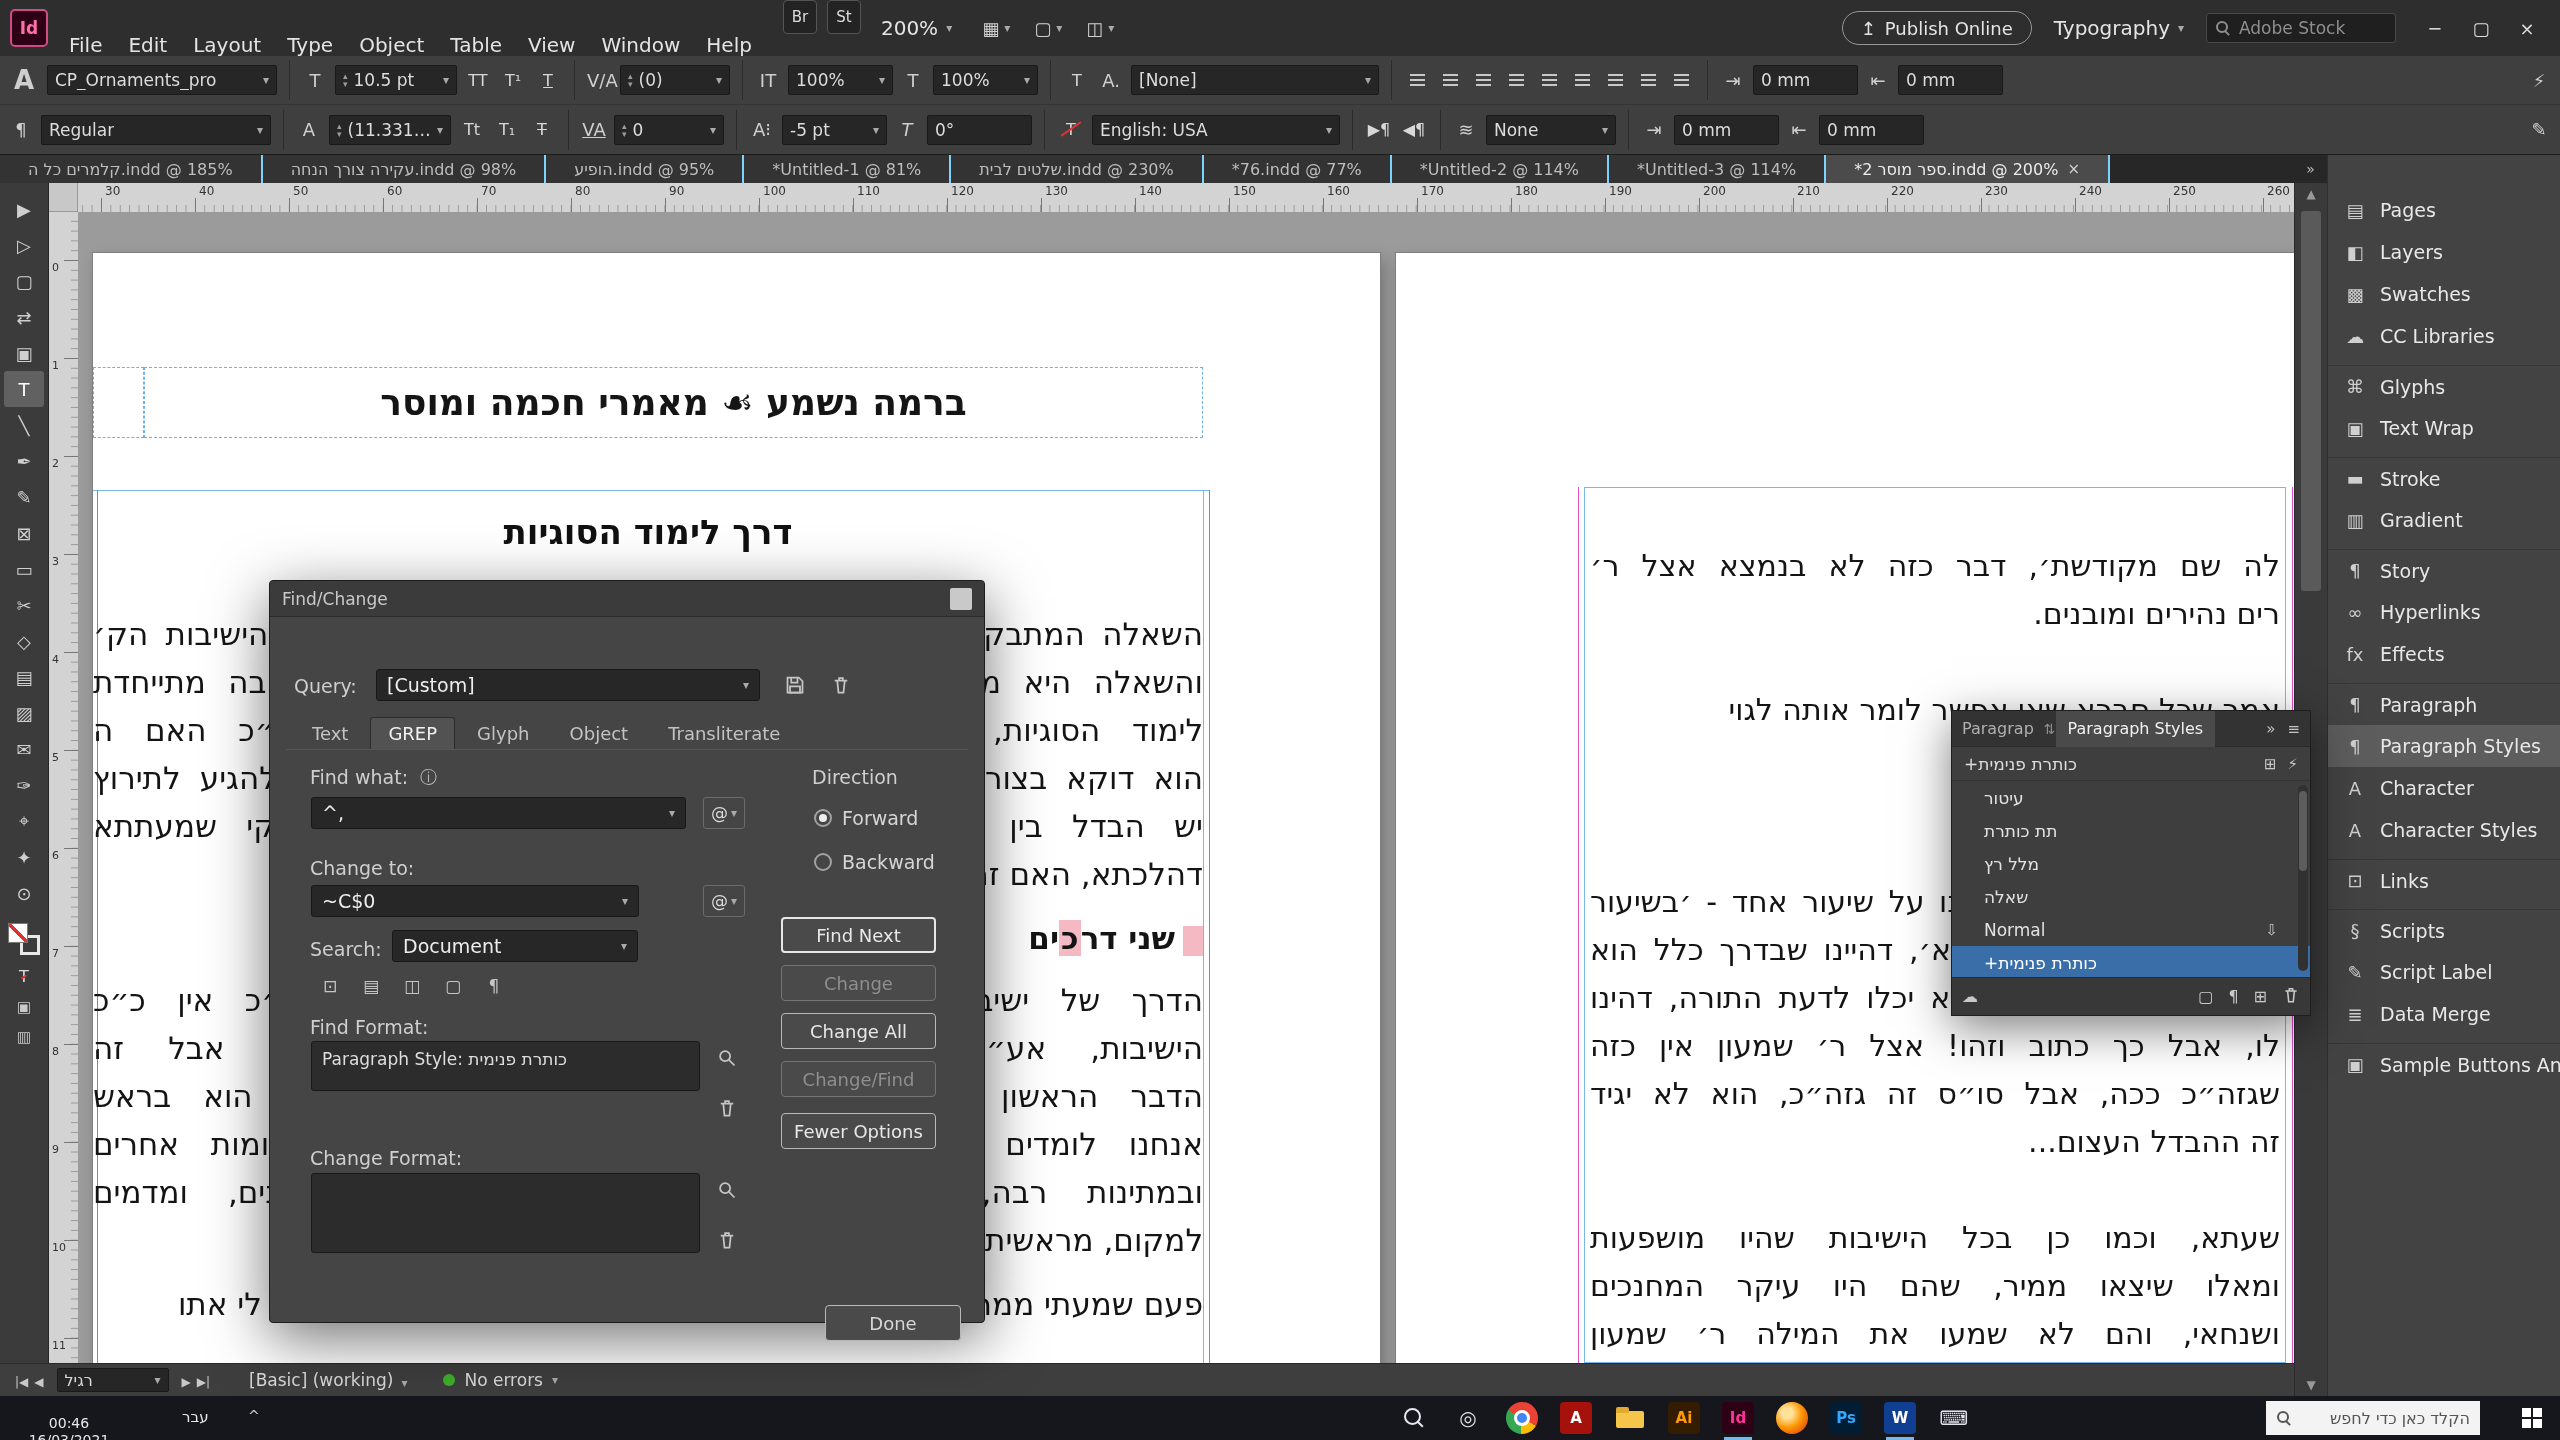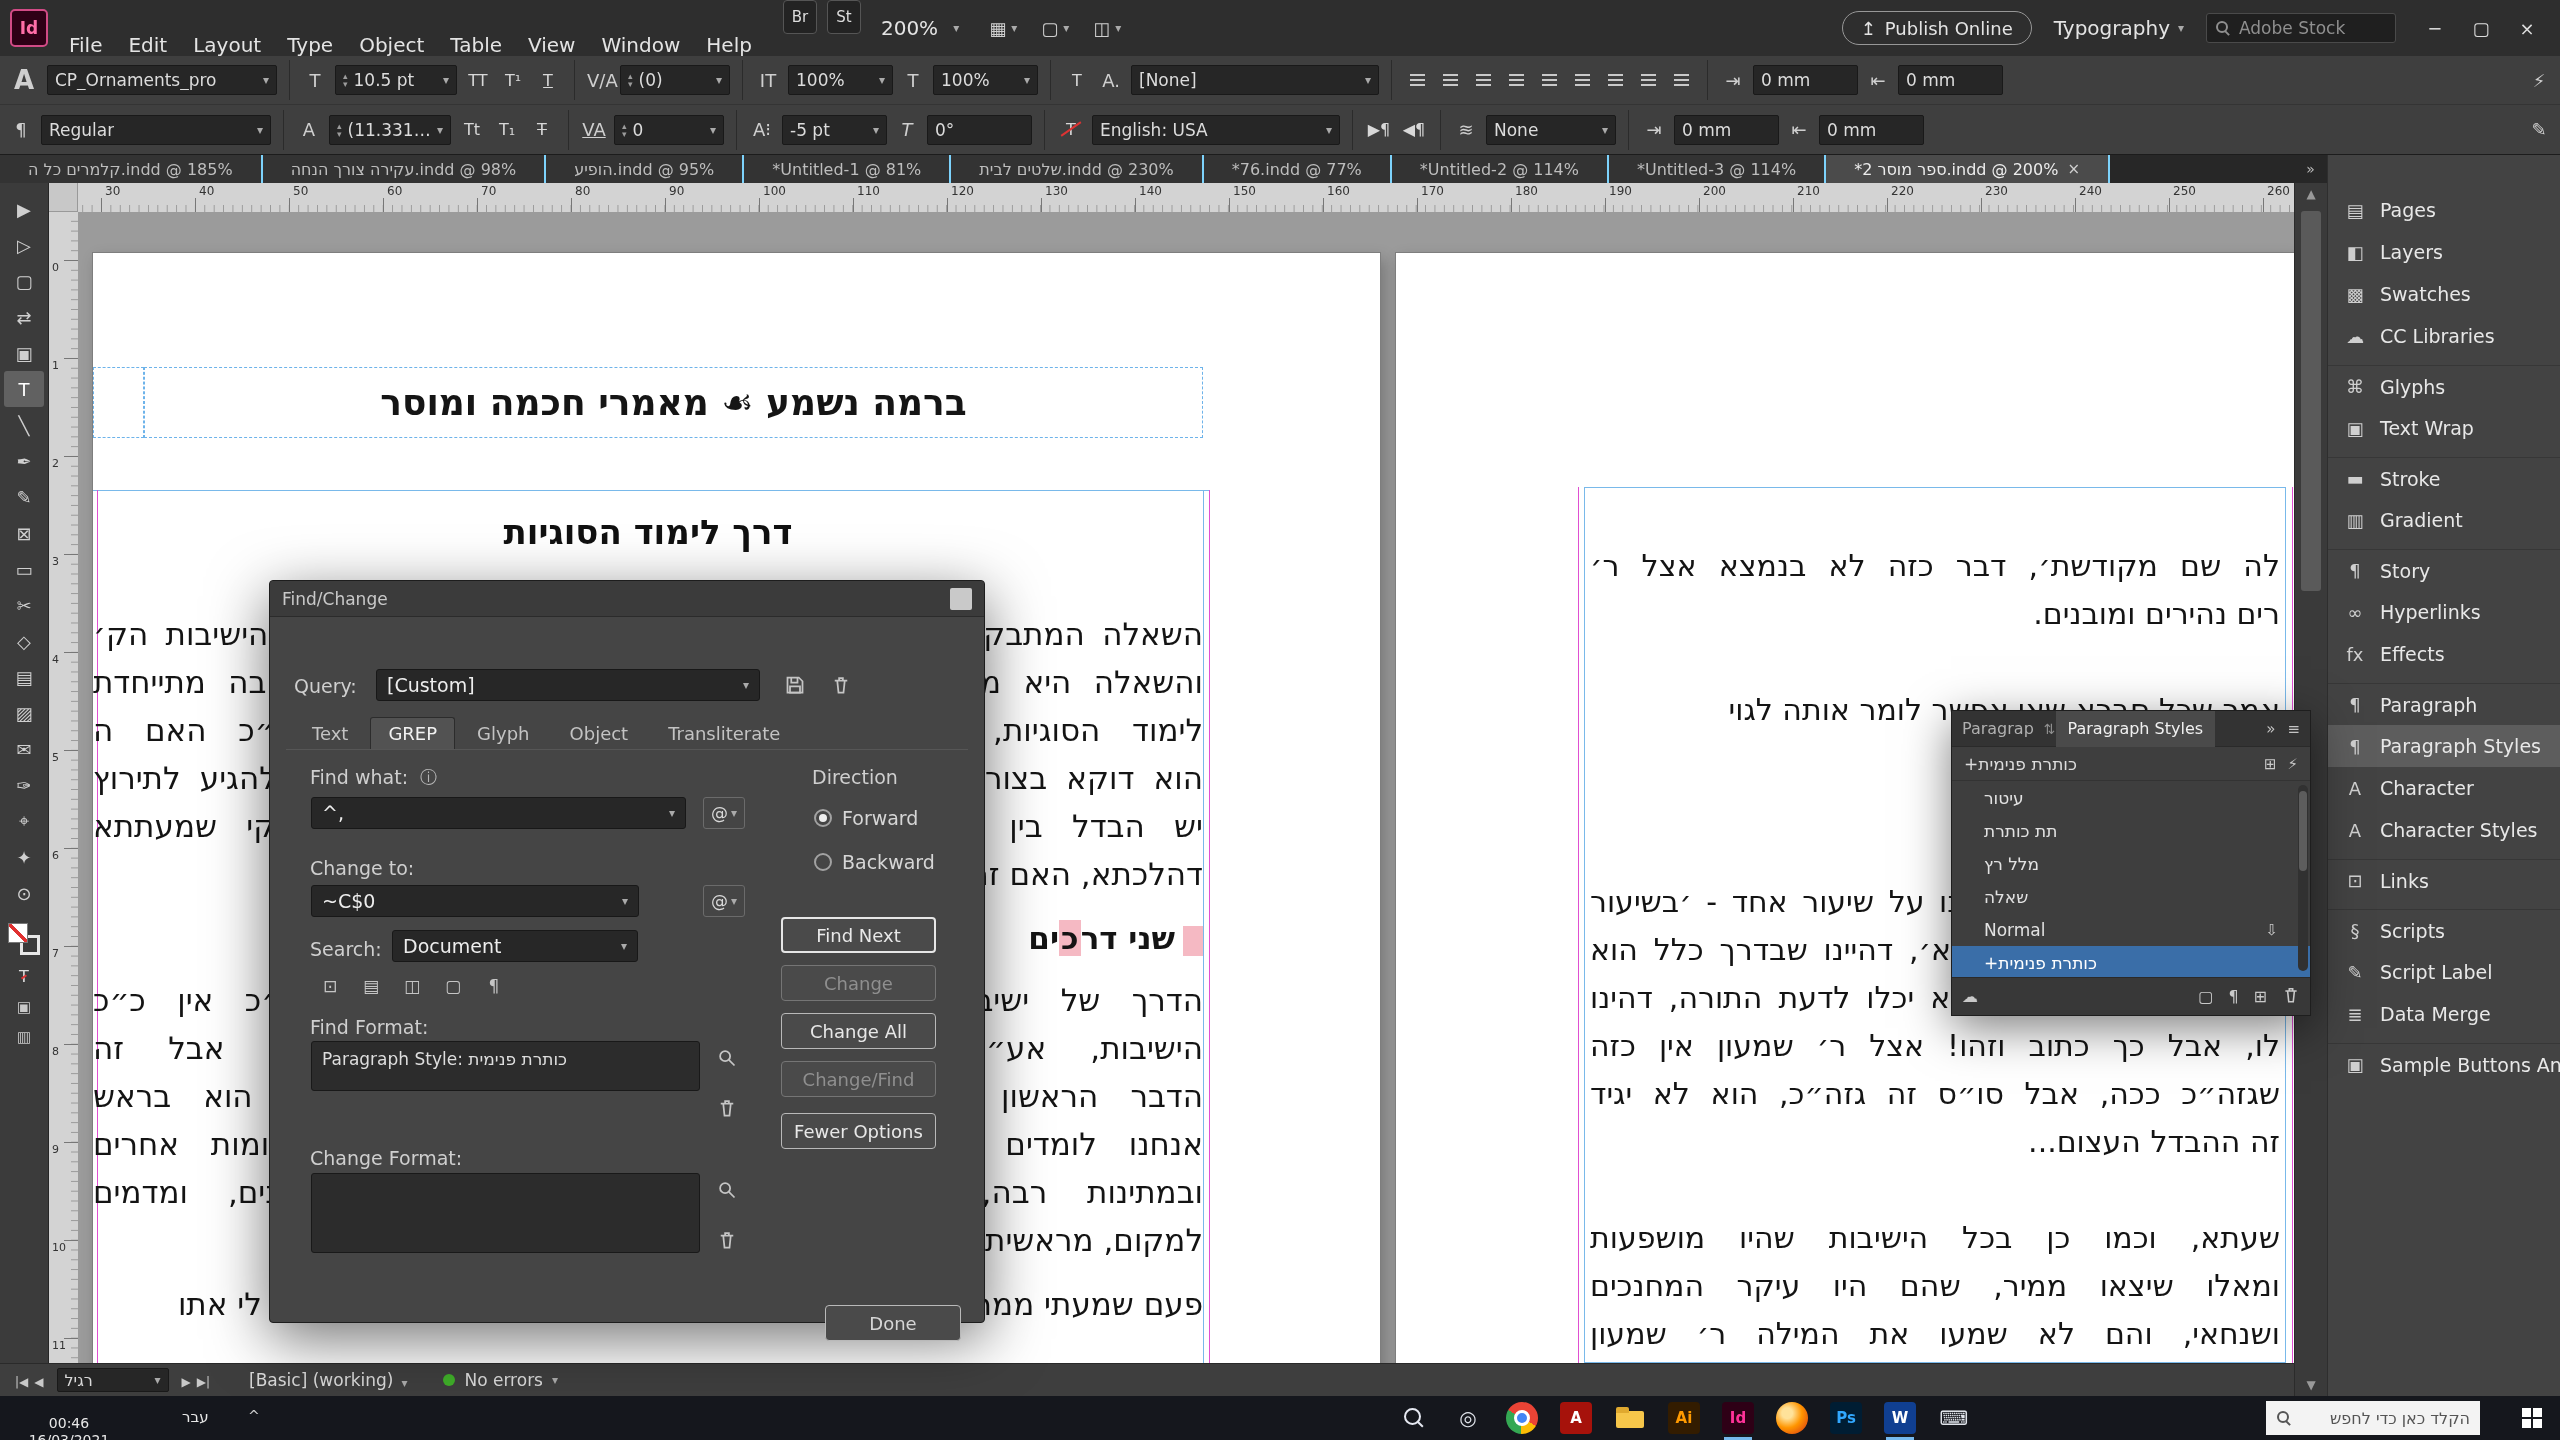--- a/index.html
+++ b/index.html
@@ -6,21 +6,21 @@
   html,body{width:2560px;height:1440px;overflow:hidden}
   body{font-family:"DejaVu Sans",sans-serif;background:#9b9b9b;color:#ddd}
   #root{position:relative;width:2560px;height:1440px;overflow:hidden}
 
   
   .menubar{position:absolute;left:0;top:0;width:2560px;height:56px;background:#2e2e2e;display:flex;align-items:center;padding:0 10px;color:#e4e4e4;font-size:20px;z-index:60}
   .id-logo{width:38px;height:38px;background:#2e0016;border:2px solid #d14b86;border-radius:5px;display:flex;align-items:center;justify-content:center;font-weight:bold;font-size:17px;color:#ff6ea8;flex:none}
   .menus{display:flex;height:56px;margin-left:8px}
   .menu-item{padding:17px 13px;line-height:56px;white-space:nowrap;cursor:default}
   .mb-badge{width:34px;height:34px;background:#232323;border:1px solid #555;border-radius:4px;display:flex;align-items:center;justify-content:center;font-size:15px;color:#ddd;margin-left:10px;flex:none}
-  .mb-zoom{display:flex;align-items:center;gap:15px;margin-left:20px;white-space:nowrap}
+  .mb-zoom{display:flex;align-items:center;gap:8px;margin-left:20px;white-space:nowrap}
   .caret{font-size:12px;color:#aaa}
   .view-btns{display:flex;gap:8px;margin-left:22px}
   .view-btn{display:flex;align-items:center;gap:5px;padding:0 8px;height:34px;color:#cfcfcf;font-size:18px}
   .publish-btn{margin-left:auto;display:flex;align-items:center;gap:9px;border:1px solid #979797;border-radius:17px;height:34px;padding:0 18px;font-size:18px;white-space:nowrap}
   .workspace{display:flex;align-items:center;gap:8px;margin:0 22px;white-space:nowrap}
   .stock-search{width:190px;height:30px;background:#1f1f1f;border:1px solid #4a4a4a;border-radius:3px;display:flex;align-items:center;gap:8px;padding:0 8px;color:#8f8f8f;font-size:17px}
   .mini-mag{width:16px;height:16px;position:relative;flex:none}
   .mini-mag::before{content:"";position:absolute;left:1px;top:1px;width:8px;height:8px;border:2px solid currentColor;border-radius:50%}
   .mini-mag::after{content:"";position:absolute;width:6px;height:2px;background:currentColor;right:1px;bottom:2px;transform:rotate(45deg)}
   .win-btns{display:flex;margin-left:16px}

